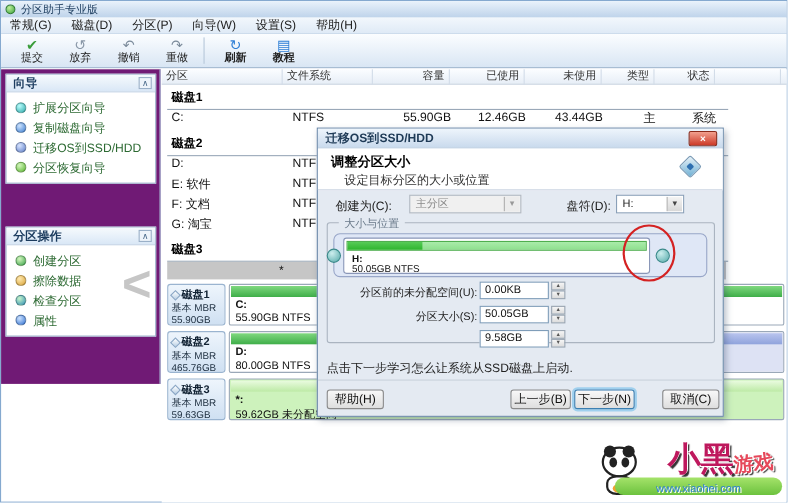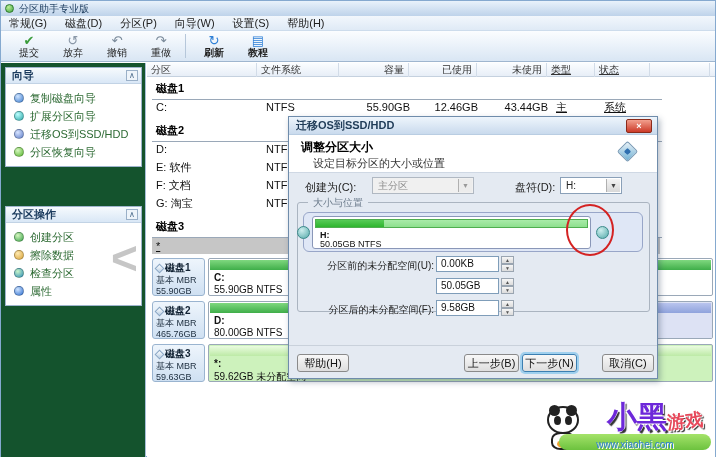--- a/index.html
+++ b/index.html
@@ -4,33 +4,33 @@
 <style>
   * { margin:0; padding:0; box-sizing:border-box; }
   html,body { width:716px; height:457px; font-family:"Liberation Sans","DejaVu Sans",sans-serif; background:#fff; overflow:hidden; }
   #window { position:relative; width:716px; height:457px; border:1px solid #85a9cf; background:#fff; }
 
   
   .titlebar { position:absolute; left:0; top:0; width:100%; height:15px;
     background:linear-gradient(#e9f2fb,#bed3ea); display:flex; align-items:center; padding-left:4px; }
   .app-icon { width:9px; height:9px; border-radius:50%; background:radial-gradient(circle at 35% 30%,#bdf09a,#3fa33f); border:1px solid #2e7a2e; margin-right:5px; }
   .app-title { font-size:10px; color:#1a3a5c; }
-  .menubar { position:absolute; left:0; top:15px; width:100%; height:15px; background:linear-gradient(#f2f7fc,#dfeaf6); display:flex; align-items:center; gap:18px; padding-left:8px; border-bottom:1px solid #cddcec; }
+  .menubar { position:absolute; left:0; top:15px; width:100%; height:15px; background:linear-gradient(#f2f7fc,#dfeaf6); display:flex; align-items:flex-end; gap:18px; padding-left:8px; border-bottom:1px solid #cddcec; }
   .menu-item { font-size:11px; color:#222; cursor:default; }
   .toolbar { position:absolute; left:0; top:30px; width:100%; height:31px; background:linear-gradient(#fbfdff,#d9e6f4); border-bottom:1px solid #9fb6cf; display:flex; align-items:center; padding-left:6px; }
   .tool { width:44px; height:29px; display:flex; flex-direction:column; align-items:center; justify-content:center; }
   .tool .tglyph { font-size:13px; line-height:13px; }
   .tool .tlabel { font-size:10px; color:#222; line-height:11px; }
   .tool.bold .tlabel { font-weight:bold; }
   .g-submit{color:#3a9c3a;} .g-discard{color:#8a98a8;} .g-undo{color:#7a8a9a;} .g-redo{color:#7a8a9a;} .g-refresh{color:#2e7fd6;} .g-tutorial{color:#2e7fd6;}
   .tool-sep { width:1px; height:24px; background:#b6c7da; margin:0 6px 0 2px; }
 
   
   .main { position:absolute; left:0; top:62px; width:714px; height:394px; }
-  .sidebar { position:absolute; left:0; top:0; width:145px; height:394px; background:#14532d; border-right:1px solid #a8bfd8; }
+  .sidebar { position:absolute; left:0; top:0; width:145px; height:286px; background:#701a75; border-right:1px solid #a8bfd8; }
   .panel { position:absolute; left:4px; width:137px; background:#fff; border:1px solid #9fb5cd; }
   .panel-head { height:16px; background:linear-gradient(#f6fafd,#d9e7f6); border-bottom:1px solid #c2d3e5; display:flex; align-items:center; justify-content:space-between; padding:0 3px 0 6px; }
   .panel-title { font-size:11px; font-weight:bold; color:#1b3b5e; }
   .collapse-box { width:12px; height:11px; border:1px solid #9ab0c8; background:#eef4fa; font-size:8px; line-height:9px; text-align:center; color:#4a6a8a; }
   .panel-body { padding:5px 0 5px 8px; }
   .side-item { display:flex; align-items:center; height:18px; gap:6px; cursor:default; }
   .side-item .dot { width:10px; height:10px; border-radius:50%; flex:0 0 auto; border:1px solid rgba(0,0,0,.25); }
   .side-item .slabel { font-size:11px; color:#2d6a33; white-space:nowrap; }
   .dw1{background:radial-gradient(circle at 35% 30%,#bff,#2fa8a8);} .dw2{background:radial-gradient(circle at 35% 30%,#cfe4ff,#3f7fd0);}
   .dw3{background:radial-gradient(circle at 35% 30%,#c9f5c9,#3aa34a);} .dw4{background:radial-gradient(circle at 35% 30%,#d8e4ff,#5f7fc9);}
@@ -40,21 +40,21 @@
   .cursor-chevron { position:absolute; left:110px; top:172px; font-size:46px; font-weight:bold; color:#c6c6c6; z-index:15; line-height:46px; text-shadow:1px 1px 0 #fff; }
 
   .content { position:absolute; left:146px; top:0; width:568px; height:394px; background:#fff; }
 
   
   .tbl-grid { display:grid; grid-template-columns:110px 82px 70px 68px 70px 48px 55px 60px; align-items:center; }
   .thead { position:absolute; left:0; top:0; width:568px; height:14px; background:linear-gradient(#fbfdff,#e7eef7); border-bottom:1px solid #c5d1df; font-size:10px; color:#333; }
   .thead span { border-right:1px solid #d2dce8; padding:0 4px; height:14px; line-height:14px; }
   .trow { position:absolute; left:5px; width:508px; height:16px; font-size:11px; color:#111; }
   .trow span { padding:0 4px; }
-  .num { text-align:right; } .ctr { text-align:left;text-decoration:underline; }
+  .num { text-align:right; } .ctr { text-align:right; }
   .grp { position:absolute; left:5px; width:510px; font-size:11px; font-weight:bold; border-bottom:1px solid #9aa8b8; padding:2px 4px 3px; }
   .sel-row { background:#c6c6c6; }
 
   
   .disk-row { position:absolute; left:5px; height:38px; }
   .disk-label { position:absolute; left:0; top:0; width:53px; height:38px; background:linear-gradient(#eef5fc,#cfe0f2); border:1px solid #9ab4d0; border-radius:3px; padding:2px 0 0 3px; }
   .disk-label .dname { font-size:10px; font-weight:bold; color:#123; display:flex; align-items:center; gap:2px; }
   .disk-label .dmeta { font-size:9px; color:#234; line-height:11px; }
   .diamond { width:7px; height:7px; background:linear-gradient(135deg,#fff,#b9cfe4); border:1px solid #8aa6c4; transform:rotate(45deg); display:inline-block; }
   .disk-bar { position:absolute; left:56px; top:0; height:38px; background:#fff; border:1px solid #9aa8b8; border-radius:2px; overflow:hidden; }
@@ -103,21 +103,21 @@
   .dlg-note { position:absolute; left:8px; top:210px; font-size:11px; color:#222; }
   .dlg-btnrow { position:absolute; left:0; bottom:0; width:100%; height:33px; border-top:1px solid #c9d1db; }
   .btn { position:absolute; top:8px; height:18px; background:linear-gradient(#f8f8f8,#dedede); border:1px solid #8a8a8a; border-radius:3px; font-size:11px; text-align:center; line-height:16px; color:#111; }
   .btn.focused { border-color:#3c7fb1; box-shadow:0 0 0 2px #9fd0ee; }
 
   
   .watermark { position:absolute; right:2px; bottom:2px; width:170px; height:78px; z-index:40; }
   .wm-band { position:absolute; right:2px; bottom:4px; width:152px; height:16px; background:linear-gradient(#a5e36a,#6cc23e); border-radius:8px; text-align:center; }
   .wm-url { font-size:10px; font-weight:normal; color:#2b7fd4; line-height:16px; text-shadow:1px 1px 0 #fff; }
   .wm-title { position:absolute; right:10px; bottom:16px; white-space:nowrap; }
-  .wm-main { font-size:30px; font-weight:bold; color:#6d28d9; text-shadow:-1px -1px 0 #fff,1px -1px 0 #fff,-1px 1px 0 #fff,2px 2px 1px #333;margin-left:24px; }
+  .wm-main { font-size:30px; font-weight:bold; color:#be185d; text-shadow:-1px -1px 0 #fff,1px -1px 0 #fff,-1px 1px 0 #fff,2px 2px 1px #333;margin-left:24px; }
   .wm-sub { font-size:18px; font-weight:bold; color:#e6485a; text-shadow:-1px -1px 0 #fff,1px 1px 0 #fff,2px 2px 1px #333; display:inline-block; transform:rotate(-6deg); }
   .panda { position:absolute; left:0; bottom:2px; width:40px; height:46px; }
   .panda .head { position:absolute; left:4px; top:0; width:32px; height:28px; background:#fff; border:2px solid #222; border-radius:50%; }
   .panda .ear { position:absolute; width:11px; height:11px; background:#222; border-radius:50%; top:-3px; }
   .panda .ear.l { left:0; } .panda .ear.r { right:0; }
   .panda .eye { position:absolute; width:7px; height:9px; background:#222; border-radius:50%; top:8px; }
   .panda .eye.l { left:5px; } .panda .eye.r { right:5px; }
   .panda .body { position:absolute; left:8px; top:26px; width:24px; height:18px; background:#fff; border:2px solid #222; border-radius:40%; }
   .panda .belly { position:absolute; left:4px; top:6px; width:12px; height:8px; background:#f0a030; border-radius:50%; }
 </style>
@@ -171,26 +171,26 @@
   <div class="main">
 
     <div class="sidebar">
       <div class="panel" style="top:4px;">
         <div class="panel-head">
           <span class="panel-title">向导</span>
           <span class="collapse-box">∧</span>
         </div>
         <div class="panel-body">
           <div class="side-item">
+            <span class="dot dw1"></span>
+            <span class="slabel">扩展分区向导</span>
+          </div>
+          <div class="side-item">
             <span class="dot dw2"></span>
             <span class="slabel">复制磁盘向导</span>
-          </div>
-          <div class="side-item">
-            <span class="dot dw1"></span>
-            <span class="slabel">扩展分区向导</span>
           </div>
           <div class="side-item">
             <span class="dot dw4"></span>
             <span class="slabel">迁移OS到SSD/HDD</span>
           </div>
           <div class="side-item">
             <span class="dot dw5"></span>
             <span class="slabel">分区恢复向导</span>
           </div>
         </div>
@@ -362,33 +362,34 @@
       <span class="handle right"></span>
     </div>
 
     <span class="fld-label" style="left:8px; top:142px;">分区前的未分配空间(U):</span>
     <div class="fld-box" style="top:139px;">0.00KB</div>
     <div class="spin" style="top:139px;">
         <span>▲</span>
         <span>▼</span>
       </div>
 
+    <span class="fld-label" style="left:8px; top:164px;">分区大小(S):</span>
     <div class="fld-box" style="top:161px;">50.05GB</div>
     <div class="spin" style="top:161px;">
         <span>▲</span>
         <span>▼</span>
       </div>
 
-    <span class="fld-label" style="left:8px; top:186px;">分区后的未分配空间(F):</span>
     <div class="fld-box" style="top:183px;">9.58GB</div>
     <div class="spin" style="top:183px;">
         <span>▲</span>
         <span>▼</span>
       </div>
 
+    <span class="dlg-note">点击下一步学习怎么让系统从SSD磁盘上启动.</span>
 
     <div class="dlg-btnrow">
       <span class="btn" style="left:8px; width:52px;">帮助(H)</span>
       <span class="btn" style="left:175px; width:55px;">上一步(B)</span>
       <span class="btn focused" style="left:233px; width:55px;">下一步(N)</span>
       <span class="btn" style="left:313px; width:52px;">取消(C)</span>
     </div>
   </div>
 
   <div class="annotation-circle"></div>

